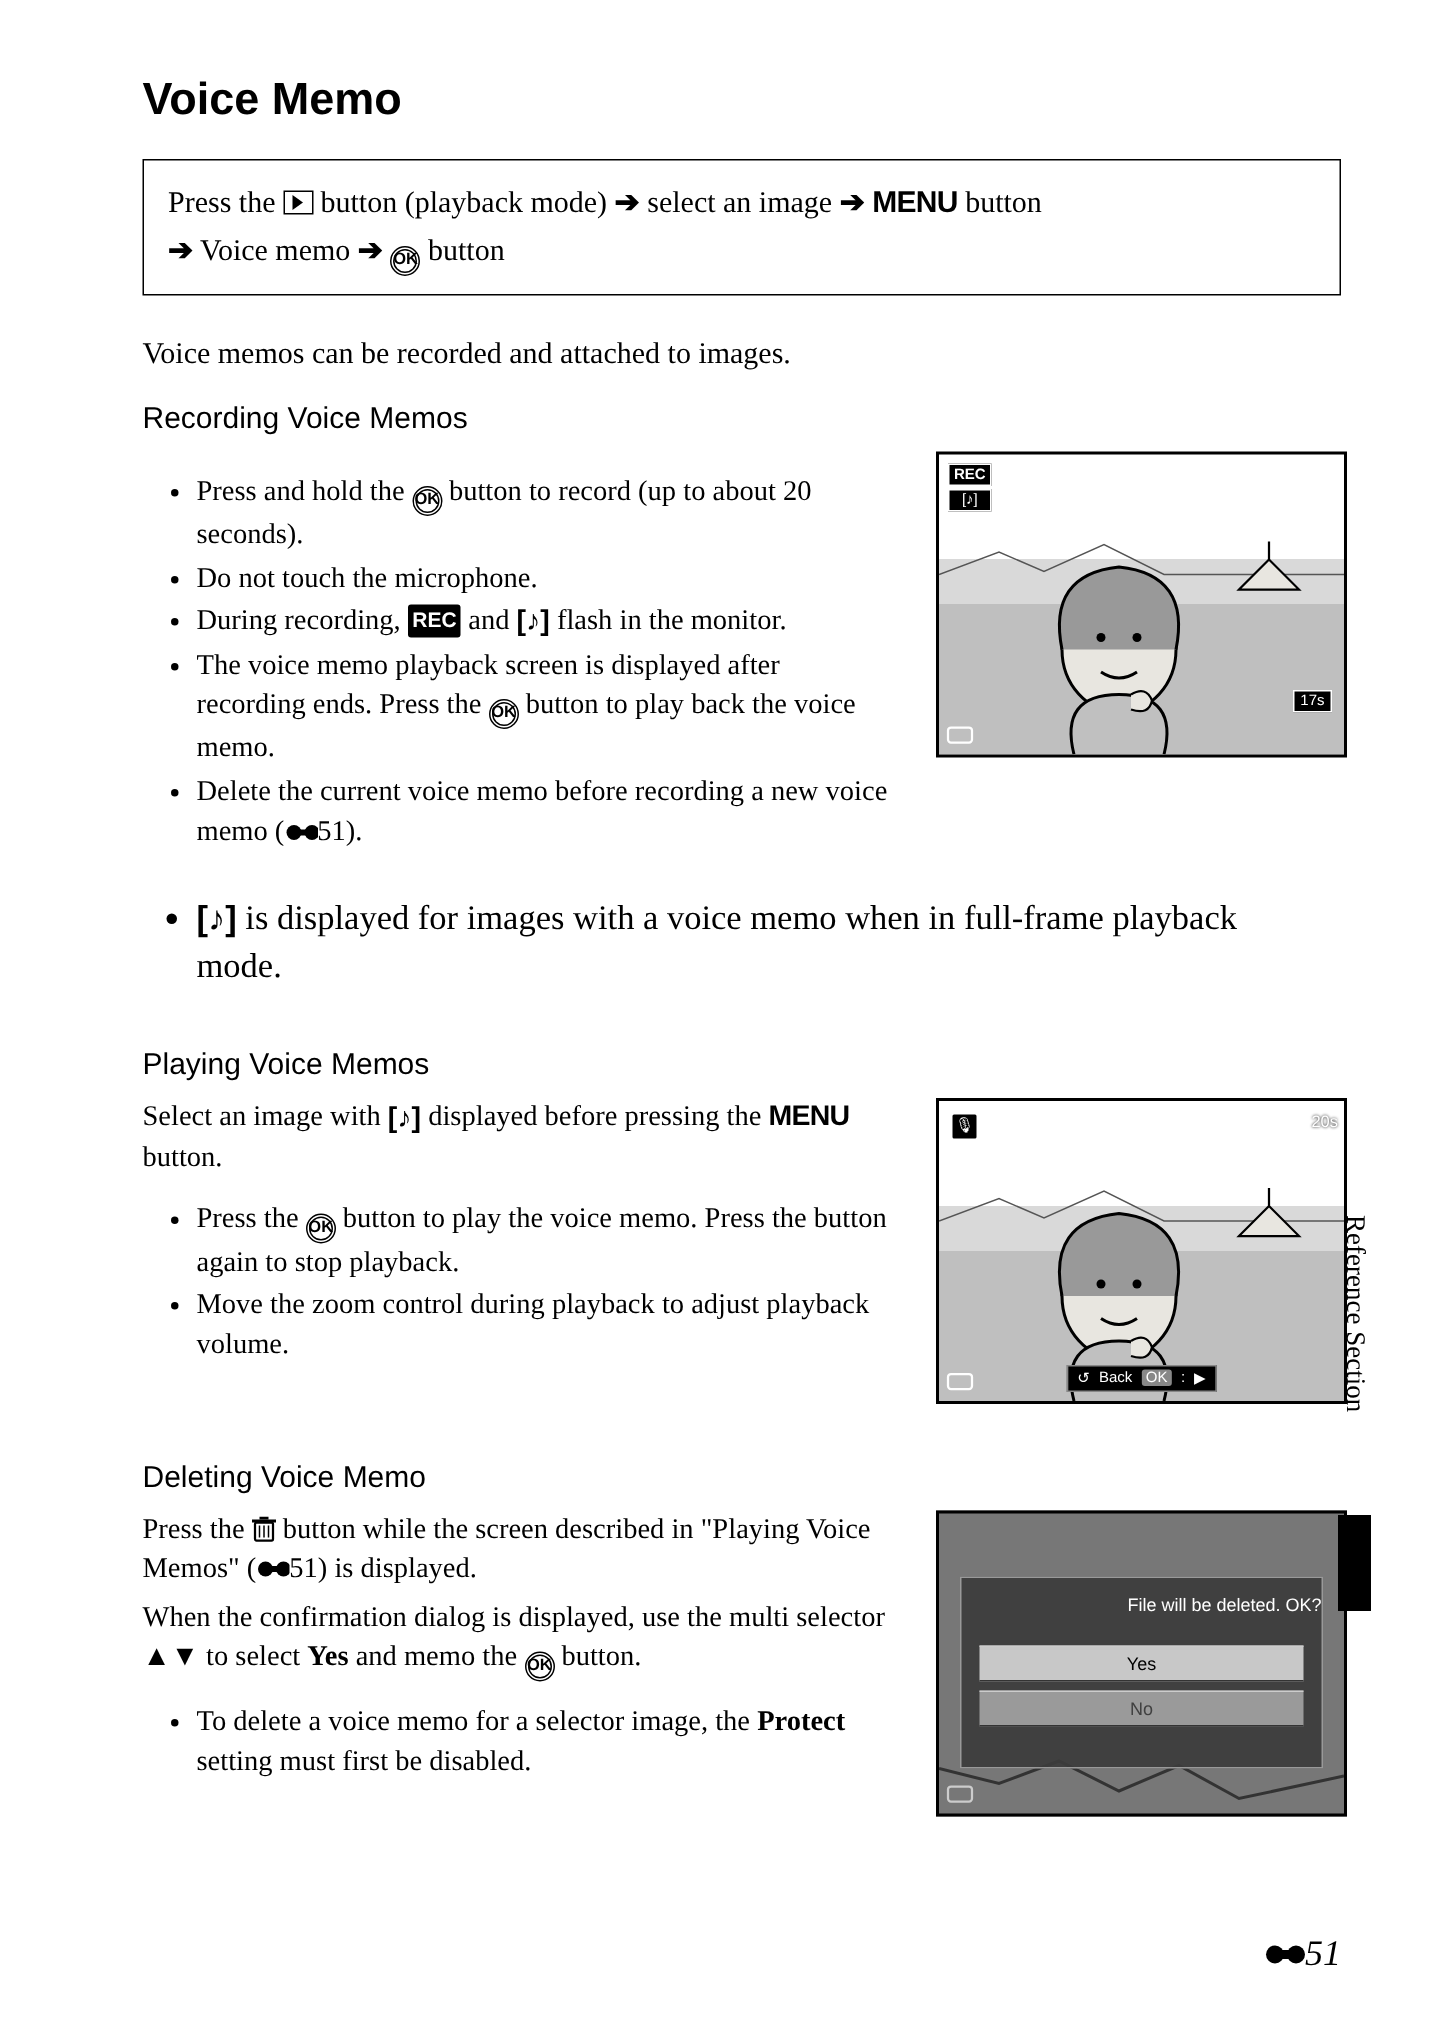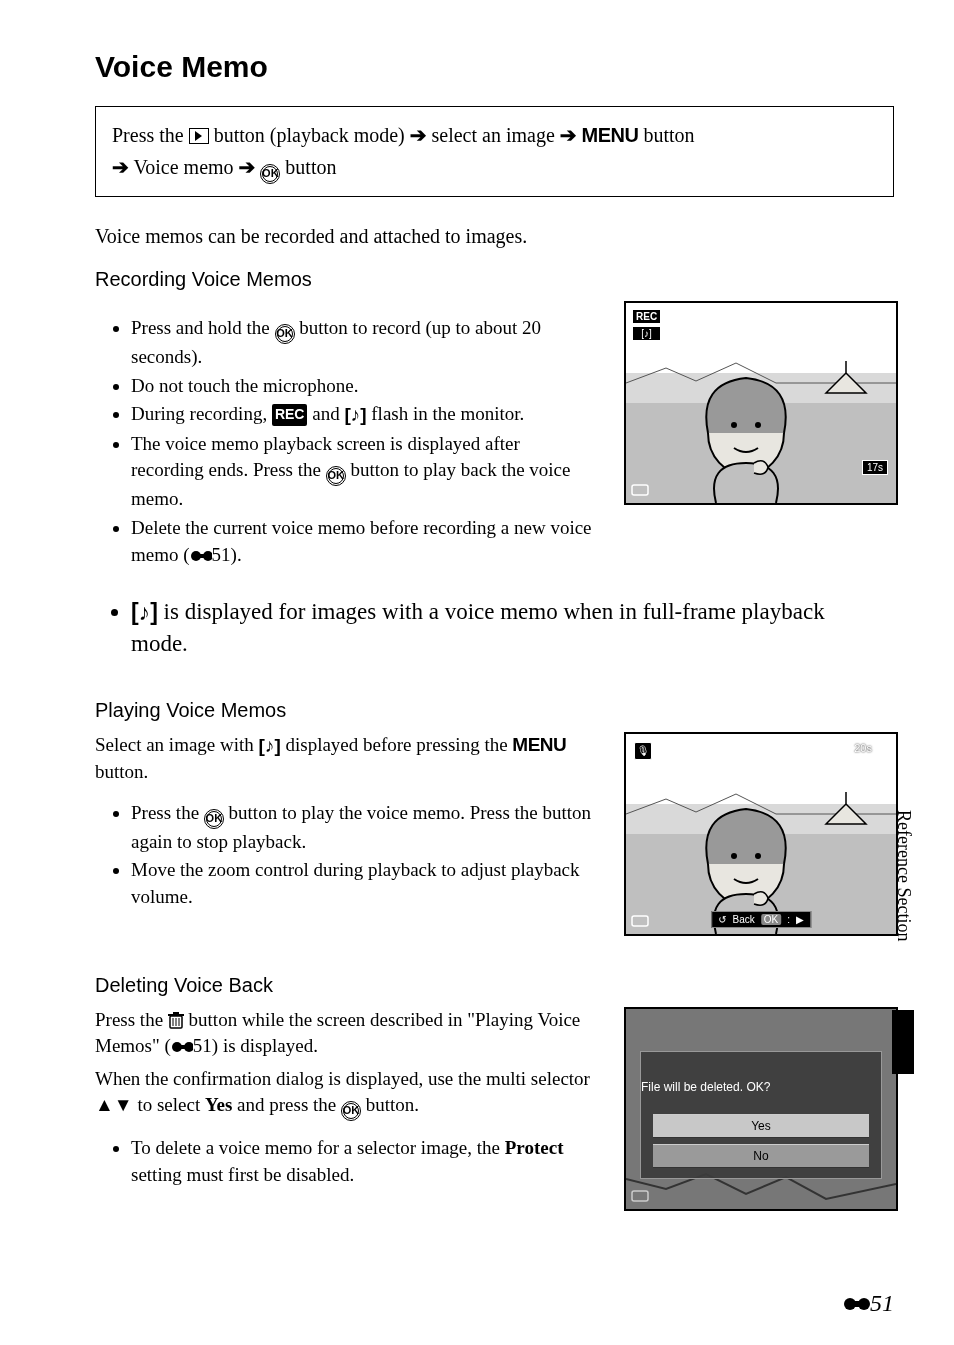--- a/index.html
+++ b/index.html
@@ -165,41 +165,41 @@
     background:#000;color:#fff;border:1px solid #fff;font:10px Arial;padding:1px 4px;
   }
   .screen2{
     border:2px solid #000;width:270px;height:200px;position:relative;overflow:hidden;
     background:linear-gradient(#fff 0 35%, #d9d9d9 35% 50%, #bfbfbf 50% 100%);
   }
   .screen2 .mic{
     position:absolute;left:8px;top:8px;width:16px;height:16px;background:#000;border:1px solid #fff;border-radius:2px;color:#fff;font:10px Arial;text-align:center;line-height:16px;
   }
   .screen2 .timer2{
-    position:absolute;right:24px;top:8px;color:#fff;font:11px Arial;text-shadow:0 0 2px #000;
+    position:absolute;right:4px;top:8px;color:#fff;font:11px Arial;text-shadow:0 0 2px #000;
   }
   .screen2 .bottom-bar{
     position:absolute;left:50%;bottom:6px;transform:translateX(-50%);
     background:#000;color:#fff;font:10px Arial;padding:2px 6px;border:1px solid #888;
     display:flex;gap:6px;align-items:center;
   }
   .screen3{
     border:2px solid #000;width:270px;height:200px;position:relative;overflow:hidden;
     background:#666;
   }
   .screen3 .dialog{
     position:absolute;left:14px;right:14px;top:42px;bottom:30px;
     background:rgba(60,60,60,0.92);
     border:1px solid #999;
   }
   .screen3 .dtitle{
-    color:#fff;font:12px Arial;text-align:left;margin-top:28px;
+    color:#fff;font:12px Arial;text-align:right;margin-top:11px;
   }
   .screen3 .opt{
-    margin:6px 12px 0;background:#9a9a9a;color:#000000;font:12px Arial;text-align:center;padding:4px;border-top:1px solid #ccc;border-bottom:1px solid #333;
+    margin:6px 12px 0;background:#9a9a9a;color:#404040;font:12px Arial;text-align:center;padding:4px;border-top:1px solid #ccc;border-bottom:1px solid #333;
   }
   .screen3 .opt.sel{
     background:#c8c8c8;color:#000;
   }
   .screen3 .bg-lines svg{position:absolute;inset:0;}
 </style>
 </head>
 <body>
 
 <h1 class="page-title">Voice Memo</h1>
@@ -326,21 +326,21 @@
           <span style="background:#888;padding:0 3px;border-radius:2px;">OK</span>
             <span>:</span>
           <span>▶</span>
         </div>
       </div>
     </div>
   </div>
 </div>
 
 <div class="section">
-  <h2 class="section-h">Deleting Voice Back</h2>
+  <h2 class="section-h">Deleting Voice Memo</h2>
   <div class="cols">
     <div class="col-text">
       <p class="para">
         <span>Press the </span>
         <span class="trash-icon"><svg width="16" height="18">
               <rect x="2" y="4" width="12" height="12" rx="1" fill="none" stroke="#000" stroke-width="1.5"></rect>
               <rect x="0" y="2" width="16" height="2" fill="#000"></rect>
               <rect x="5" y="0" width="6" height="2" fill="#000"></rect>
               <line x1="5" y1="6" x2="5" y2="14" stroke="#000"></line>
               <line x1="8" y1="6" x2="8" y2="14" stroke="#000"></line>
@@ -350,21 +350,21 @@
               <circle cx="6" cy="7" r="5" fill="#000"></circle>
               <rect x="8" y="5" width="8" height="4" fill="#000"></rect>
               <circle cx="18" cy="7" r="5" fill="#000"></circle>
             </svg></span><span>51) is displayed.</span>
       </p>
       <p class="para">
         <span>When the confirmation dialog is displayed, use the multi selector </span>
         <span>▲▼</span>
         <span> to select </span>
         <span class="bold">Yes</span>
-        <span> and press the </span>
+        <span> and memo the </span>
         <span class="ok-icon">OK</span>
         <span> button.</span>
       </p>
       <ul class="bul">
         <li>
           <span>To delete a voice memo for a selector image, the </span>
           <span class="bold">Protect</span>
           <span> setting must first be disabled.</span>
         </li>
       </ul>

